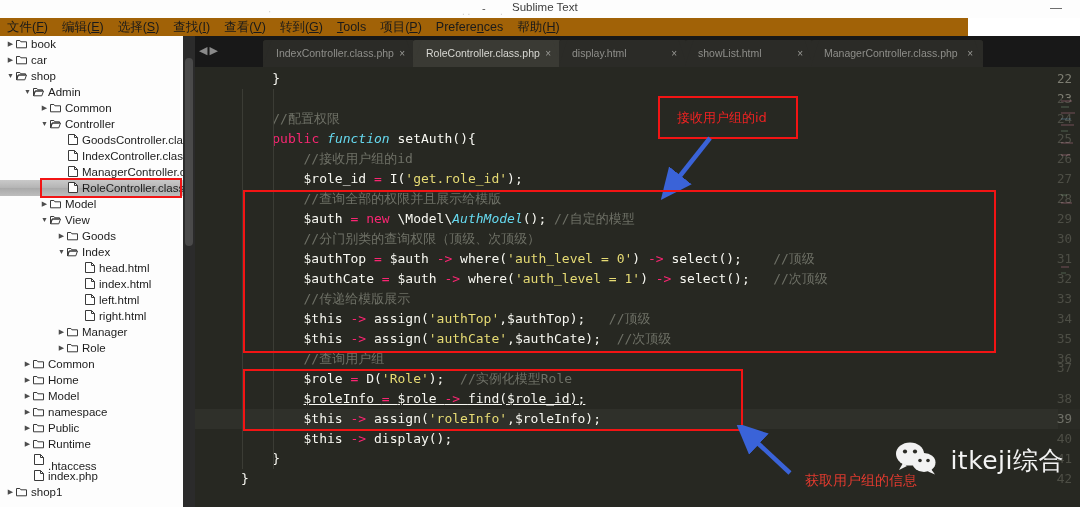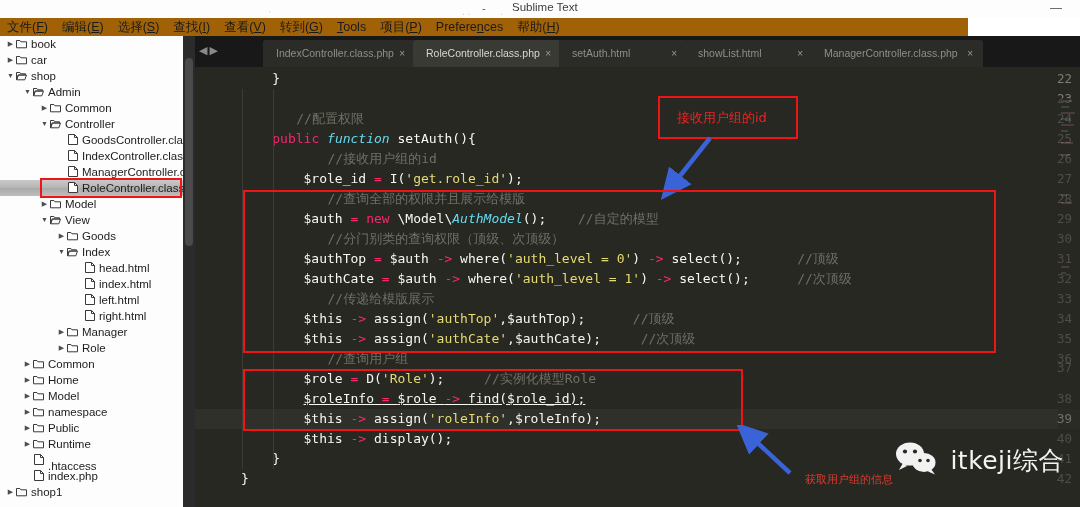--- a/index.html
+++ b/index.html
@@ -138,21 +138,21 @@
   .codeline {
     position: absolute; left: 46px; height: 20px; line-height: 20px;
     font-family: "DejaVu Sans Mono", "Liberation Mono", monospace;
     font-size: 13px; white-space: pre; color: #f8f8f2; letter-spacing: 0px;
   }
   .indent-guide {
     position: absolute; width: 1px; background: #3b3c35;
   }
   .k  { color: #f92672; }           
   .fn { color: #66d9ef; font-style: italic; }  
-  .cm { color: #6e7066; margin-left: 24px; }           
+  .cm { color: #6e7066; }           
   .st { color: #e6db74; }           
   .vr { color: #f8f8f2; }           
   .ty { color: #66d9ef; font-style: italic; }  
   .op { color: #f92672; }           
   .pl { color: #f8f8f2; }
 
   .minimap {
     position: absolute; right: 0; top: 31px; width: 22px; height: 440px;
     background: #272822; opacity: .55;
   }
@@ -161,21 +161,21 @@
   .mm-row.b { background: #3f5662; }
 
   
   .annbox {
     position: absolute; border: 2px solid #f21414; pointer-events: none;
   }
   .annlabel {
     position: absolute; color: #ee2222; font-size: 13px;
     font-family: "DejaVu Sans", sans-serif; white-space: nowrap;
   }
-  .annlabel.small { font-size: 11px; color: #e03a2f; }
+  .annlabel.small { font-size: 14px; color: #e03a2f; }
   svg.arrow { position: absolute; pointer-events: none; }
 
   
   .watermark {
     position: absolute; right: 16px; bottom: 28px;
     display: flex; align-items: center; gap: 12px;
   }
   .wm-text {
     font-size: 25px; color: #f3f3f3;
     font-family: "DejaVu Sans", sans-serif; letter-spacing: .5px;
@@ -318,21 +318,21 @@
       <div id="tabs">
           <div class="tab" style="left: 68px; width: 152px;">
             <span class="tlab">IndexController.class.php</span>
             <span class="tclose">×</span>
           </div>
           <div class="tab active" style="left: 218px; width: 148px;">
             <span class="tlab">RoleController.class.php</span>
             <span class="tclose">×</span>
           </div>
           <div class="tab" style="left: 364px; width: 128px;">
-            <span class="tlab">setAuth.html</span>
+            <span class="tlab">display.html</span>
             <span class="tclose">×</span>
           </div>
           <div class="tab" style="left: 490px; width: 128px;">
             <span class="tlab">showList.html</span>
             <span class="tclose">×</span>
           </div>
           <div class="tab" style="left: 616px; width: 172px;">
             <span class="tlab">ManagerController.class.php</span>
             <span class="tclose">×</span>
           </div>

